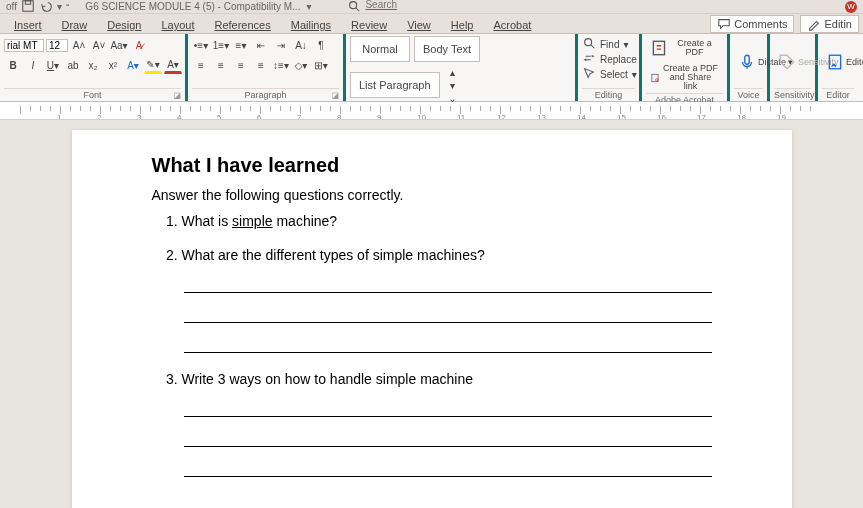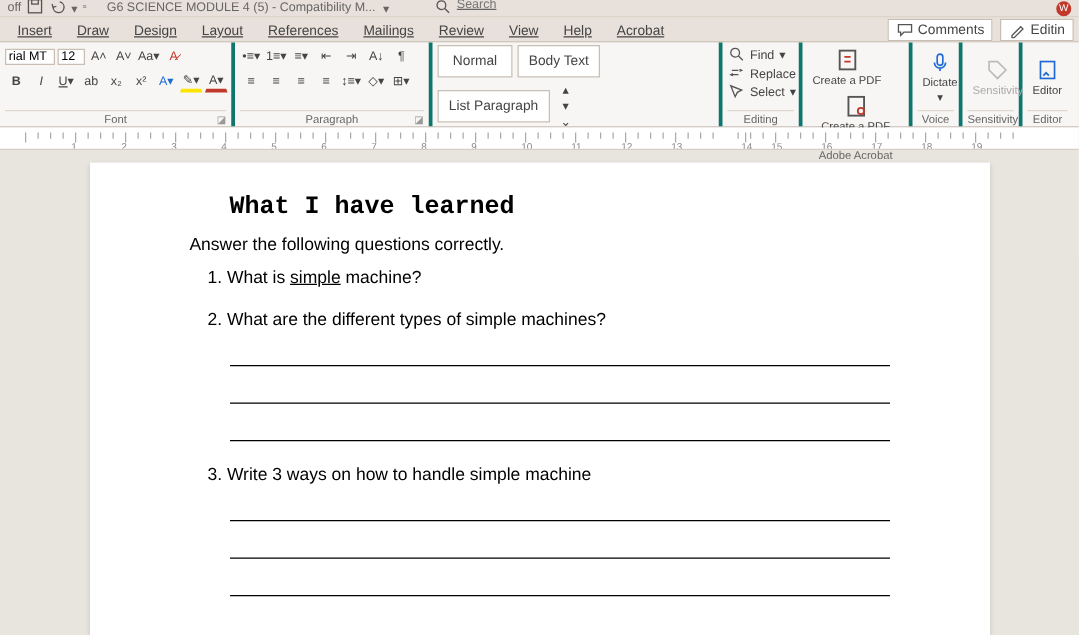--- a/index.html
+++ b/index.html
@@ -61,21 +61,21 @@
     position: relative;
   }
   .ribbon .group .body { flex:1; display:flex; align-items:center; gap:4px; flex-wrap:wrap;}
   .ribbon .group .label { text-align:center; font-size:9px; color:#666; padding:1px 0; border-top:1px solid #e0d8ce; position:relative;}
   .ribbon .group .label .dlg { position:absolute; right:0; bottom:1px; font-size:8px; color:#999;}
   .font-combo { border:1px solid #c8beb4; background:#fff; font-size:10px; padding:0 2px;}
   .small-btn { width:18px; height:18px; display:flex; align-items:center; justify-content:center; border:1px solid transparent; cursor:pointer;}
   .styles-gallery { display:flex; gap:2px; align-items:center;}
   .style-item { border:1px solid #c8beb4; background:#fff; padding:6px 8px; font-size:11px; min-width:60px; text-align:center; cursor:pointer;}
   .editing-row { display:flex; align-items:flex-end; gap:4px; }
-  .big-btn { display:flex; flex-direction:column; align-items:center; gap:2px; font-size:9px; padding:2px 4px; cursor:pointer;}
+  .big-btn { display:flex; flex-direction:row; align-items:center; gap:2px; font-size:9px; padding:2px 4px; cursor:pointer;}
   .ruler {
     height: 18px;
     background: #fff;
     border-bottom: 1px solid #d8cec4;
     position: relative;
     font-size: 8px;
     color: #888;
     overflow: hidden;
   }
   .ruler .tick { position:absolute; top:4px; }
@@ -91,21 +91,21 @@
   }
   .page {
     width: 720px;
     background: #fff;
     box-shadow: 0 1px 4px rgba(0,0,0,.15);
     padding: 24px 80px 40px 80px;
     font-family: Arial, sans-serif;
     color: #000;
     font-size: 14px;
   }
-  .page h2 { font-size: 20px; font-weight: bold; margin-bottom: 10px; font-family: Liberation Mono, monospace; margin-left: 32px; }
+  .page h2 { font-size: 20px; font-weight: bold; margin-bottom: 10px; font-family: Liberation Sans, sans-serif; }
   .page .instr { margin-bottom: 10px; }
   .page ol { list-style: decimal; padding-left: 30px; }
   .page ol li { margin-bottom: 18px; }
   .page .underline { text-decoration: underline; }
   .ans-line {
     border-bottom: 1px solid #000;
     height: 18px;
     margin-top: 12px;
     margin-left: 2px;
   }
@@ -501,21 +501,21 @@
     </div>
     <div class="tick" style="left: 550px;">
       <span class="mark"></span>
     </div>
     <div class="tick" style="left: 560px;">
       <span class="mark"></span>
     </div>
     <div class="tick" style="left: 570px;">
       <span class="mark"></span>
     </div>
-    <div class="tick major" style="left: 596px;">
+    <div class="tick major" style="left: 580px;">
       <span class="mark"></span>
       <span style="position:absolute;left:-3px;top:7px;">14</span>
     </div>
     <div class="tick" style="left: 590px;">
       <span class="mark"></span>
     </div>
     <div class="tick" style="left: 600px;">
       <span class="mark"></span>
     </div>
     <div class="tick" style="left: 610px;">

